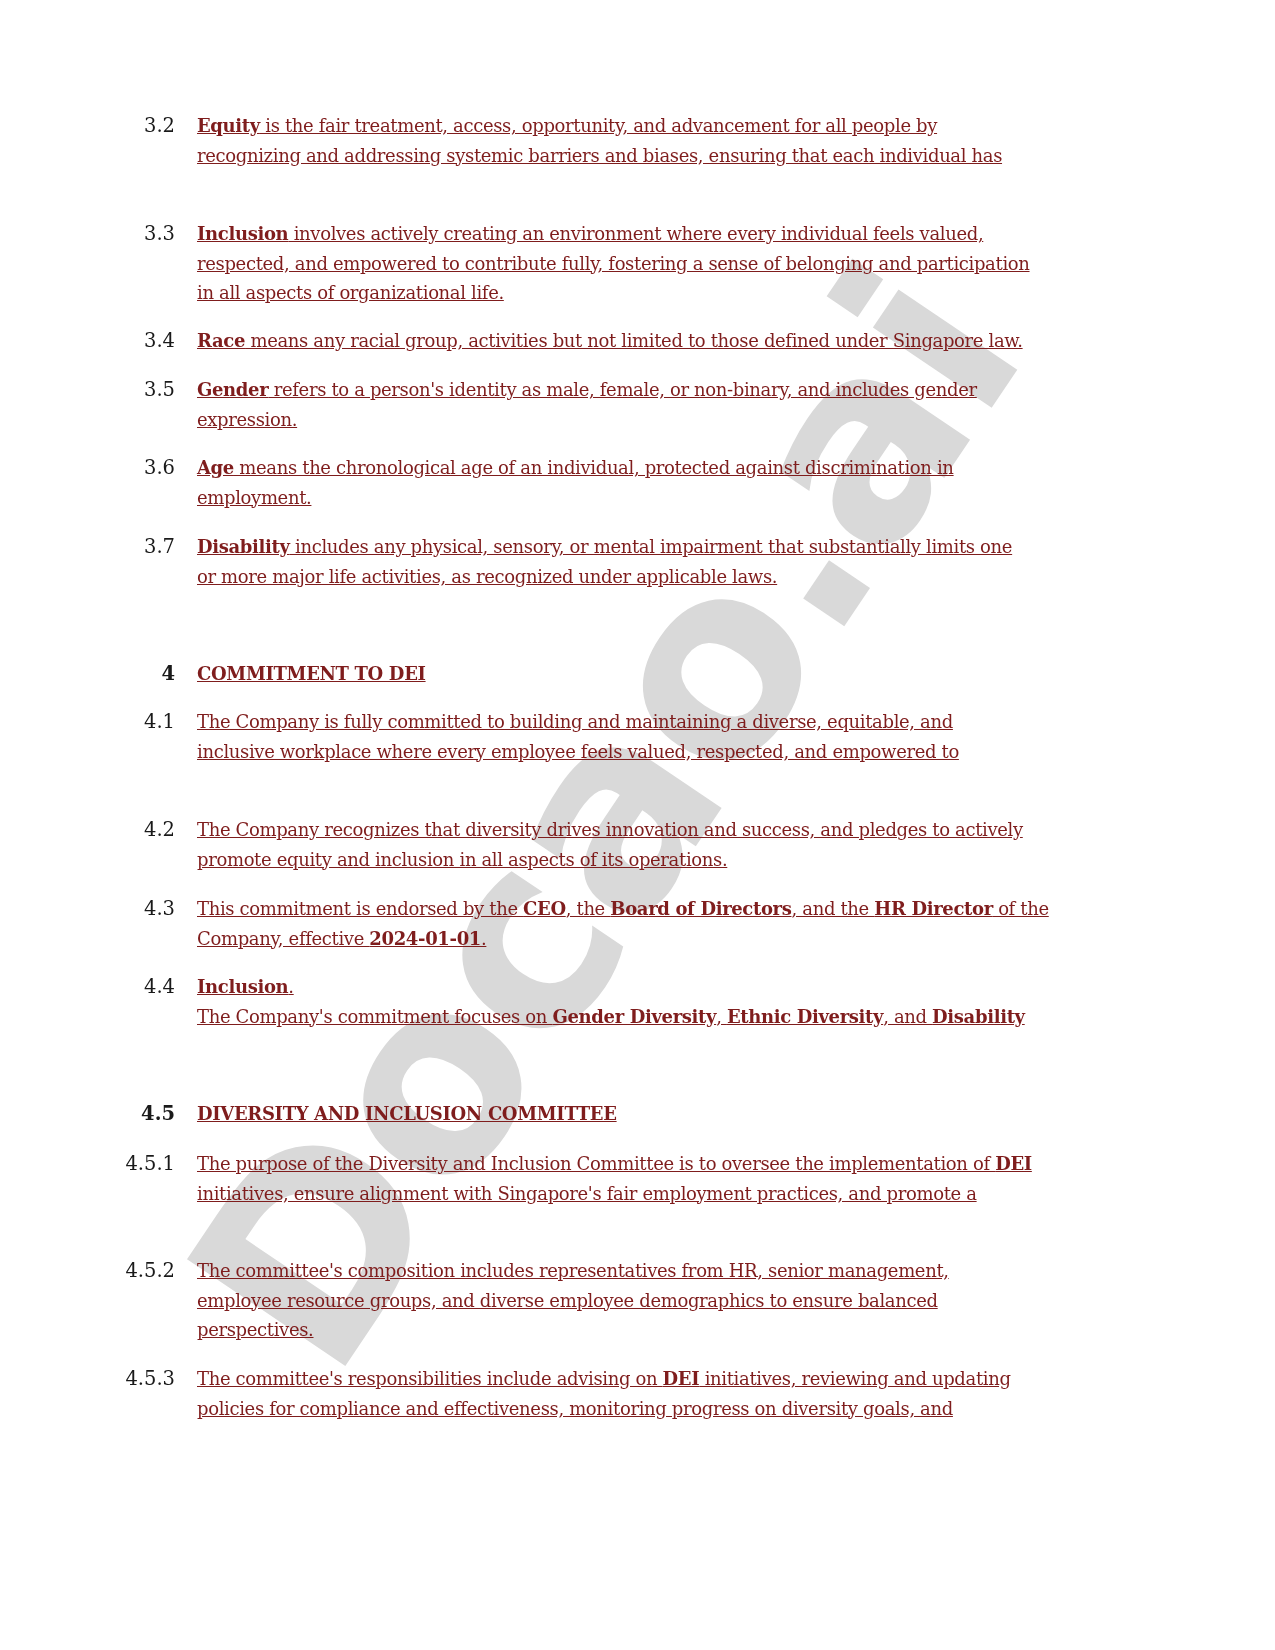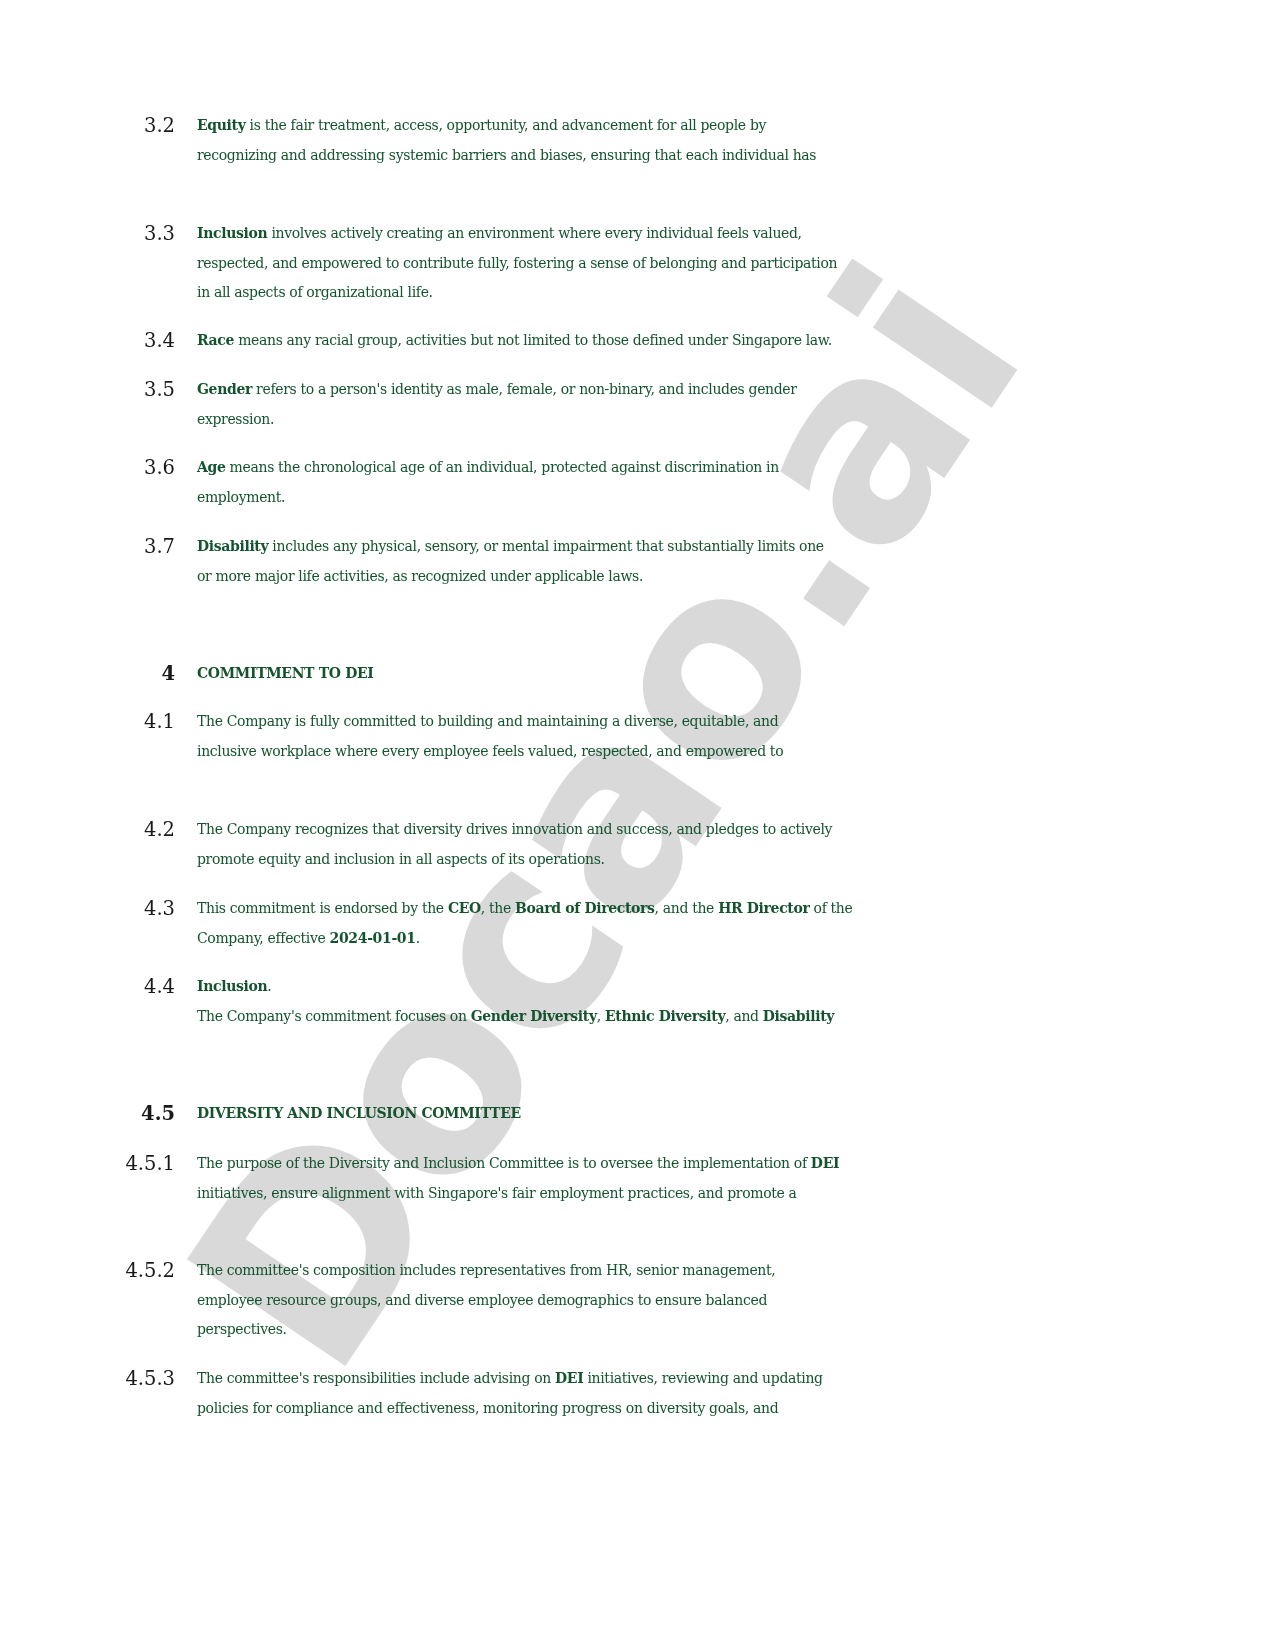--- a/index.html
+++ b/index.html
@@ -27,26 +27,27 @@
       font-size: 19.5px;
       color: #1a1a1a;
       white-space: nowrap;
       line-height: 29.5px;
       text-align: right;
     }
     .num.bold { font-weight: bold; }
     .lines { position: absolute; left: 197px; }
     .line {
       font-family: "DejaVu Serif", serif;
-      font-size: 14px;
+      font-size: 18px;
       line-height: 29.5px;
       height: 29.5px;
-      color: #14532d;
+      color: #7f1d1d;
       white-space: nowrap;
       letter-spacing: -0.35px;
+      text-decoration: underline;
     }
     .line b { font-weight: bold; }
     .heading .line { font-weight: bold; }
   </style>
 </head>
 <body>
 
 <div class="page">
   <div class="watermark">Docao.ai</div>
   <div class="doc" id="doc">

